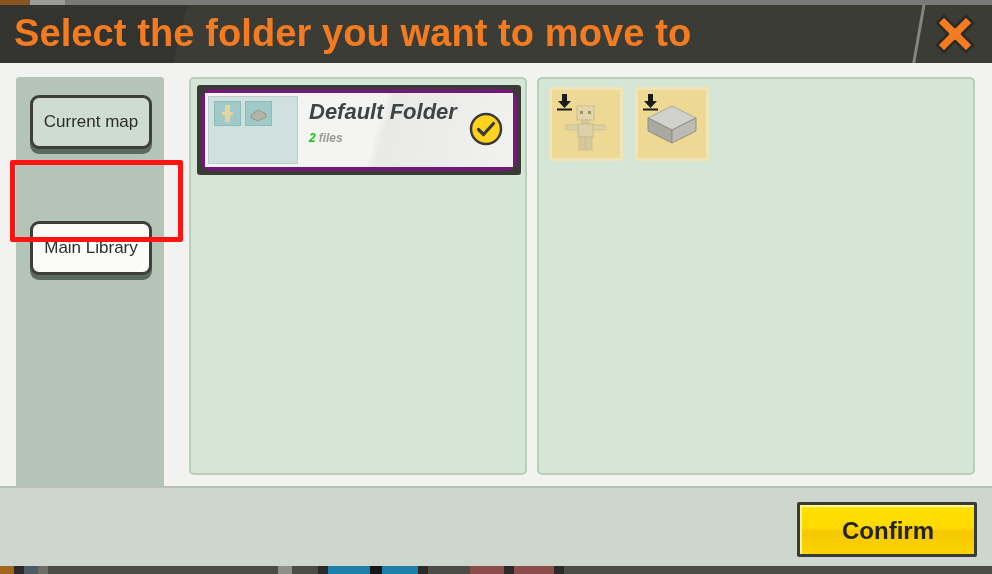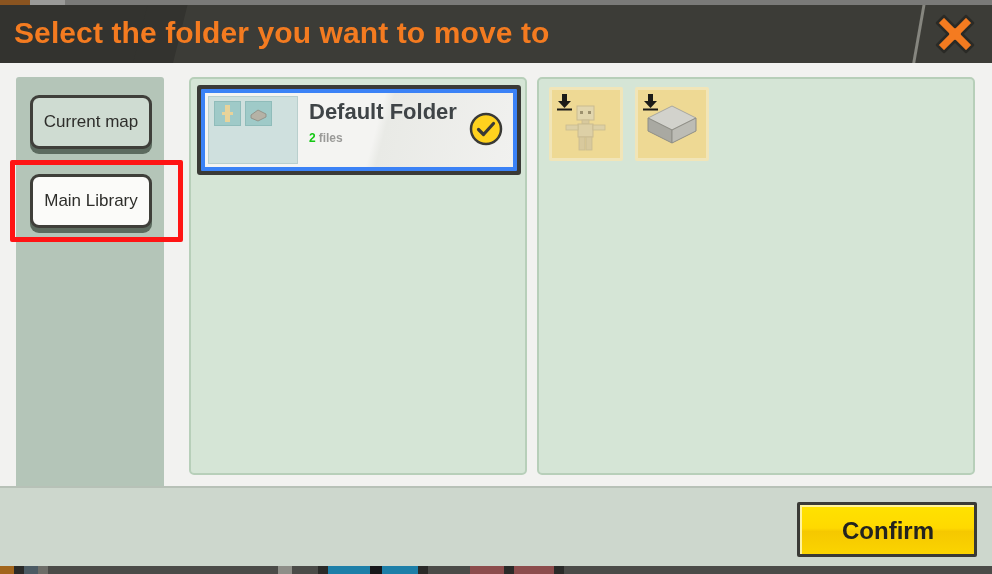--- a/index.html
+++ b/index.html
@@ -48,21 +48,21 @@
     background: #33332f;
   }
   .titlebar-slant {
     position: absolute; left: 140px; top: -6px;
     width: 40px; height: 72px;
     background: #33332f;
     transform: skewX(-14deg);
   }
   .title-text {
     position: absolute; left: 14px; top: 8px;
-    font-size: 30px;
+    font-size: 38px;
     font-weight: bold;
     color: #f47b20;
     letter-spacing: 0.1px;
     line-height: 40px;
     white-space: nowrap;
     z-index: 2;
   }
   .close-divider {
     position: absolute; right: 72px; top: -4px;
     width: 3px; height: 70px;
@@ -96,21 +96,21 @@
   .side-btn {
     position: absolute; left: 14px;
     width: 122px; height: 54px;
     border: 3px solid #3f3f3a;
     border-radius: 9px;
     background: #cfdcd2;
     box-shadow: 0 5px 0 0 #5c6b5f;
     display: flex; align-items: center; justify-content: center;
     cursor: pointer;
   }
-  .side-btn.selected { background: #fbfbf9; }
+  .side-btn.selected { background: #fbfbf9; margin-top: 47px; }
   .side-btn-label {
     font-size: 17px;
     color: #2e2e2b;
     white-space: nowrap;
   }
   .side-btn-0 { top: 18px; }
   .side-btn-1 { top: 97px; }
 
   .redbox {
     position: absolute;
@@ -136,23 +136,24 @@
     position: absolute; left: 6px; top: 6px;
     width: 324px; height: 90px;
     background: #3a3a36;
     border-radius: 3px;
     padding: 4px;
     cursor: pointer;
   }
   .folder-card-inner {
     position: relative;
     width: 100%; height: 100%;
-    background: #3b82f6;
+    background: #701a75;
     padding: 4px;
-    border-radius: 1px;
+    border-radius: 11px;
+    font-style: italic;
   }
   .folder-card-face {
     position: relative;
     width: 100%; height: 100%;
     background: linear-gradient(105deg,#f4f4f2 0%,#f4f4f2 55%,#e9eae6 58%,#f1f1ef 100%);
     overflow: hidden;
   }
   .folder-thumb {
     position: absolute; left: 3px; top: 3px;
     width: 90px; height: 68px;

